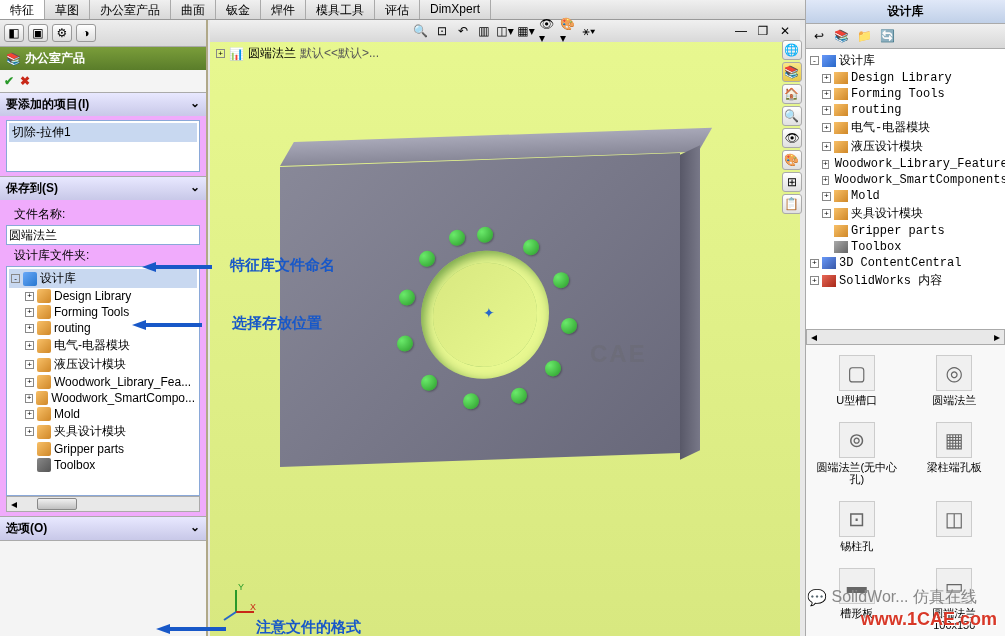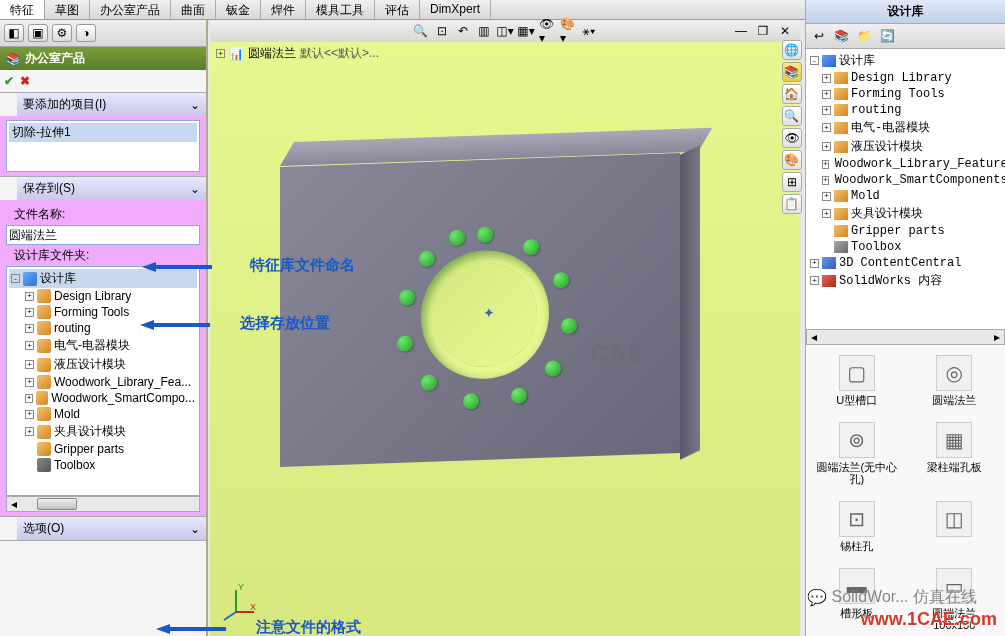--- a/index.html
+++ b/index.html
@@ -65,22 +65,22 @@
     .pm-ok-cancel {
       display:flex;gap:6px;padding:4px;
       border-bottom:1px solid #aaa;
     }
     .pm-section {
       border-bottom: 1px solid #aaa;
     }
     .pm-section-header {
       background: linear-gradient(#e8e8ff, #c8c8e8);
       padding: 3px 6px;
-      font-weight: normal;
-      display:flex;align-items:center;justify-content:space-between;margin-left:17px;
+      font-weight: bold;
+      display:flex;justify-content:space-between;
     }
     .pm-section-body {
       padding: 4px 6px;
       background: #f0abfc;
     }
     .pm-list {
       background:#fff;
       border:1px solid #8aa8d8;
       height:52px;
       padding:2px;
@@ -508,23 +508,23 @@
         </div>
       </div>
     </div>
   </div>
 
   <div class="watermark2">CAE</div>
 </div>
 
 <div class="annotation" style="left:142px;top:256px">
   <div class="arrow-left"></div>
-  <span style="margin-left:38px">特征库文件命名</span>
-</div>
-<div class="annotation" style="left:140px;top:314px">
+  <span style="margin-left:18px">特征库文件命名</span>
+</div>
+<div class="annotation" style="left:132px;top:314px">
   <div class="arrow-left"></div>
   <span style="margin-left:30px">选择存放位置</span>
 </div>
 <div class="annotation" style="left:156px;top:618px">
   <div class="arrow-left"></div>
   <span style="margin-left:30px">注意文件的格式</span>
 </div>
 
 <div class="side-strip">
   <div class="sbtn">🌐</div>

